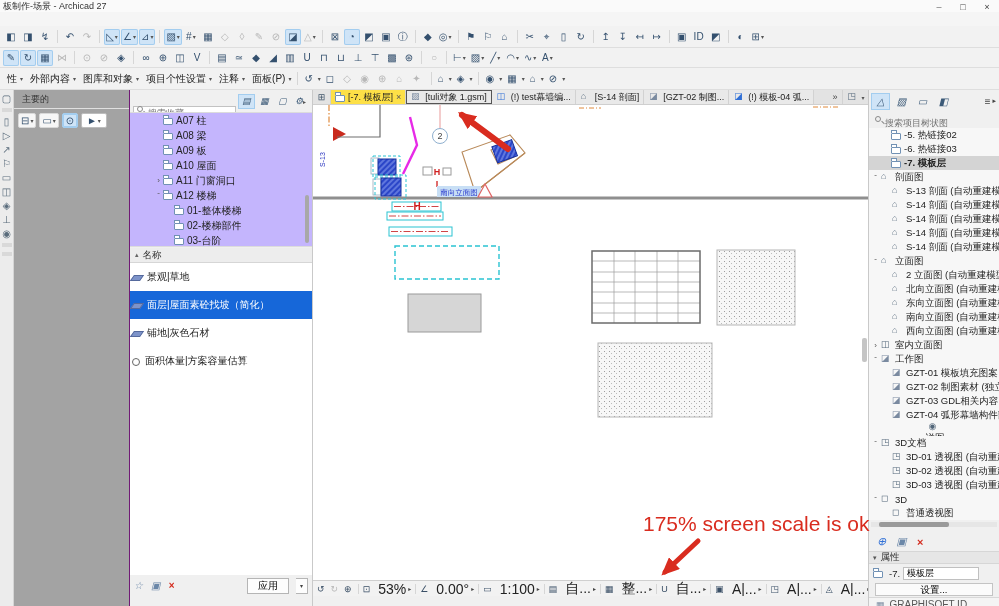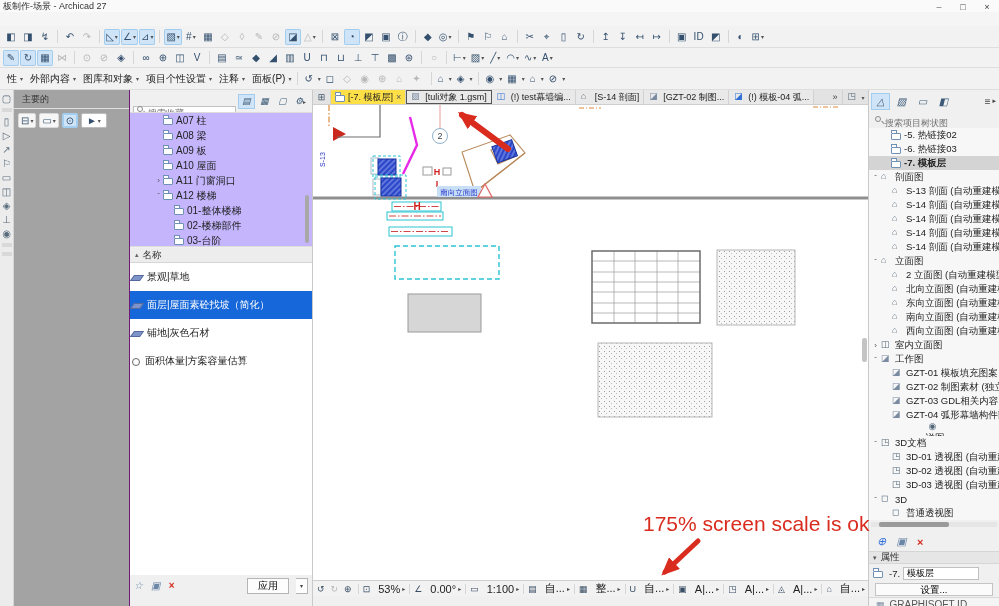--- a/index.html
+++ b/index.html
@@ -92,21 +92,21 @@
   .tclose { display:none; margin-left:3px; color:#555; font-size:9px; }
   .tab.active .tclose { display:inline; }
   .taboverflow { margin-left:auto; width:14px; display:flex; align-items:center; justify-content:center; font-size:9px; color:#444; flex:none; }
   .tab3d { width:26px; display:flex; align-items:center; justify-content:center; flex:none; border-left:1px solid #d2d2d2; }
   .tab3d .dd { font-size:6px; color:#555; font-style:normal; }
   .draw { position:absolute; top:15px; left:0; }
   #cthumb { position:absolute; right:1px; top:248px; width:5px; height:24px; background:#c4c4c4; border-radius:2px; }
   .sbar { position:absolute; bottom:0; left:0; right:0; height:16px; background:#f2f2f2; border-top:1px solid #cfcfcf; display:flex; align-items:center; padding:0 2px; overflow:hidden; }
   .sbi { display:flex; align-items:center; gap:2px; padding:0 2px; flex:none; font-style:normal; }
   .sbi .g { font-size:9px; color:#3a4f66; font-style:normal; }
-  .sbi .lbl { font-size:11px; color:#222; font-style:normal; }
+  .sbi .lbl { font-size:14px; color:#222; font-style:normal; }
   .sbi.gray .g { color:#b8b8b8; }
   .sbi.dd::after { content:"▸"; font-size:6px; color:#444; }
   .sbar .tsep { height:10px; margin:0 2px; }
 
   
   #navigator { position:absolute; left:868px; top:90px; width:131px; height:516px; background:#f0f0f0; border-left:1px solid #c9c9c9; }
   .nhead { display:flex; align-items:center; height:22px; padding:0 2px; gap:2px; }
   .nbtn { width:19px; height:17px; display:flex; align-items:center; justify-content:center; font-size:10px; color:#3c5a78; flex:none; }
   .nbtn.active { background:#cfe4f7; box-shadow:inset 0 0 0 1px #a3cdef; }
   .nmenu { margin-left:auto; font-size:10px; color:#444; }

